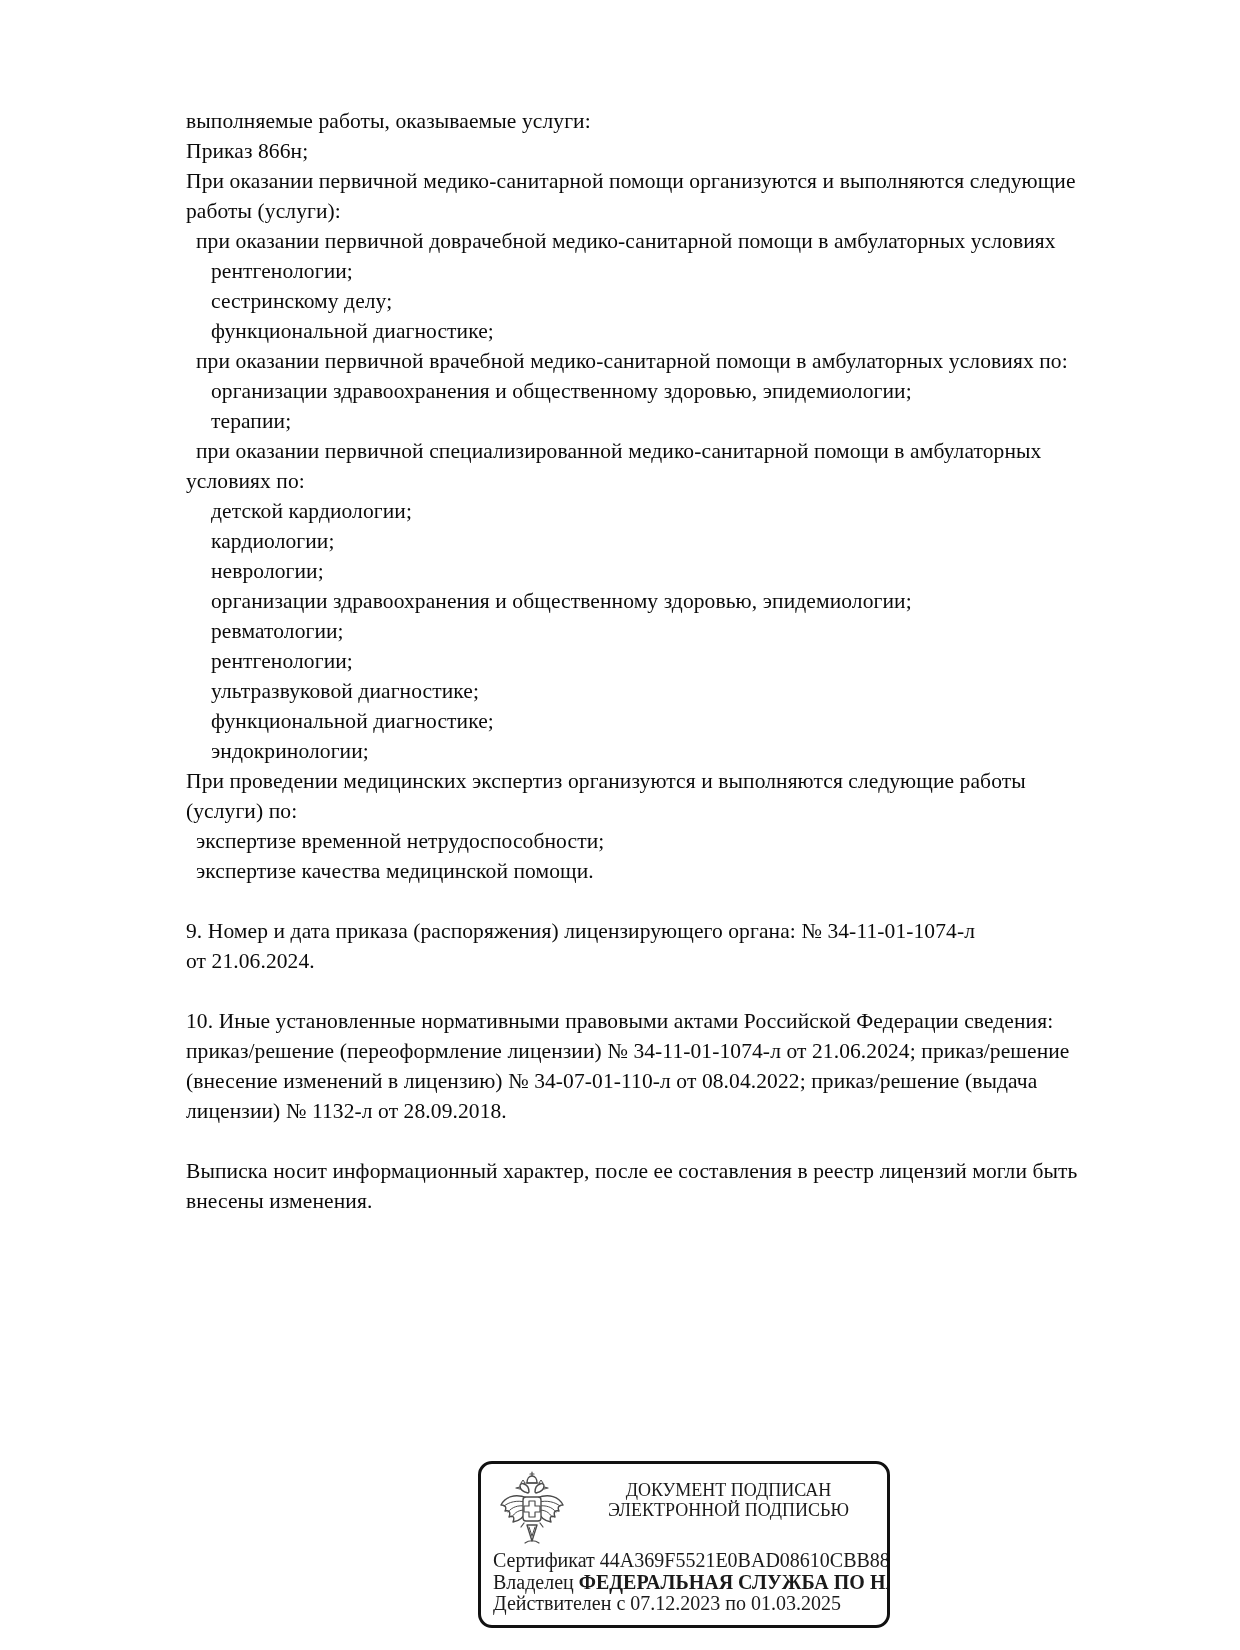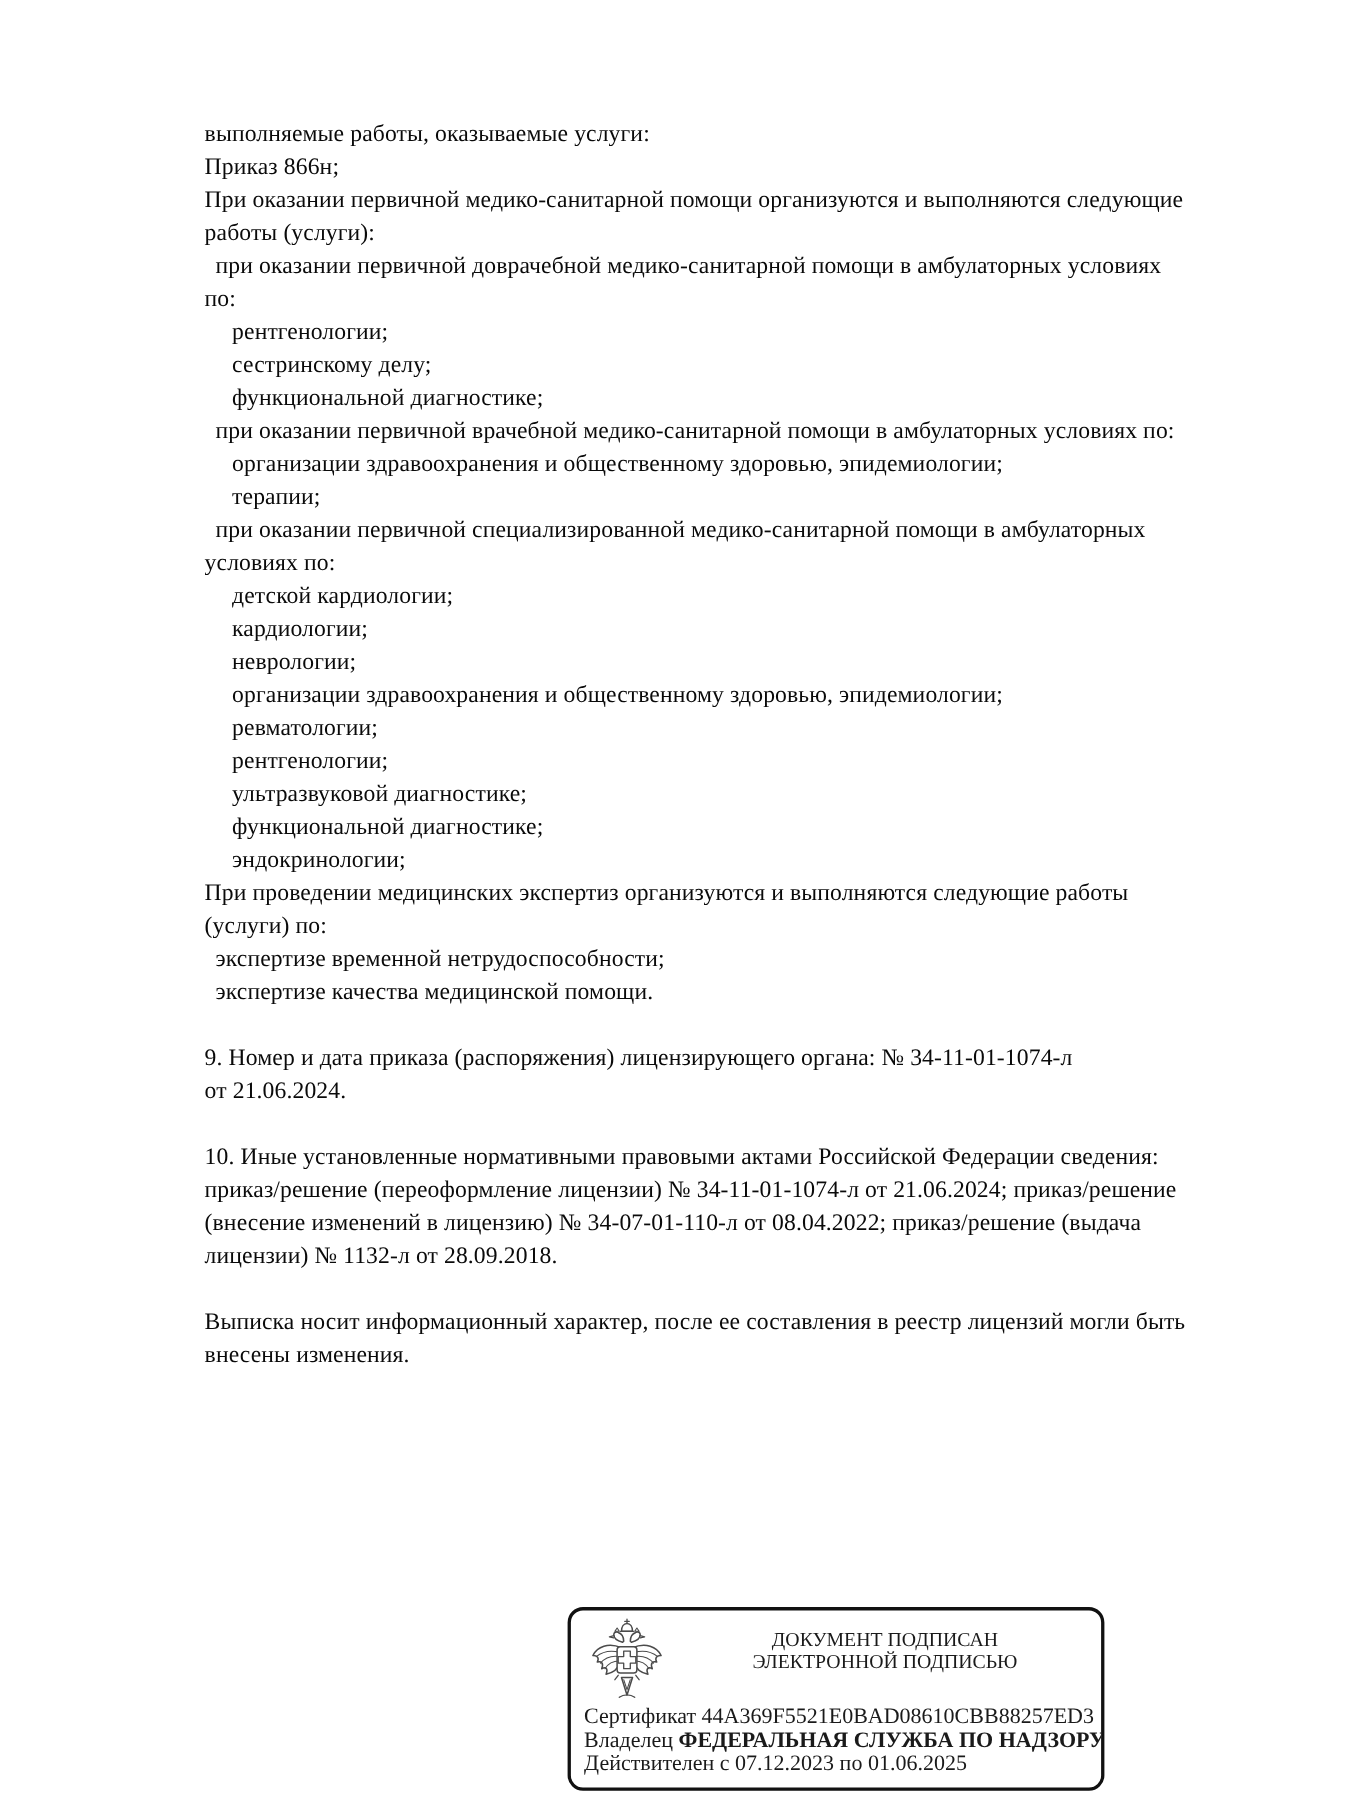--- a/index.html
+++ b/index.html
@@ -33,23 +33,23 @@
     line-height: 30px;
     height: 30px;
     white-space: nowrap;
     letter-spacing: 0.1px;
   }
   .line.indent-1 { padding-left: 10px; }
   .line.indent-2 { padding-left: 25px; }
   
   .stamp {
     position: absolute;
-    left: 468px;
+    left: 430px;
     top: 1461px;
-    width: 488px;
+    width: 412px;
     height: 167px;
     box-sizing: border-box;
     border: 3px solid #111111;
     border-radius: 14px;
     overflow: hidden;
     background: #ffffff;
   }
   .emblem {
     position: absolute;
     left: 16px;
@@ -85,21 +85,20 @@
 
 <div class="page">
 
   <div class="doc-text">
 
   <div class="line indent-0">выполняемые работы, оказываемые услуги:</div>
       <div class="line indent-0">Приказ 866н;</div>
       <div class="line indent-0">При оказании первичной медико-санитарной помощи организуются и выполняются следующие</div>
       <div class="line indent-0">работы (услуги):</div>
       <div class="line indent-1">при оказании первичной доврачебной медико-санитарной помощи в амбулаторных условиях</div>
-      <div class="line indent-0">по:</div>
       <div class="line indent-2">рентгенологии;</div>
       <div class="line indent-2">сестринскому делу;</div>
       <div class="line indent-2">функциональной диагностике;</div>
       <div class="line indent-1">при оказании первичной врачебной медико-санитарной помощи в амбулаторных условиях по:</div>
       <div class="line indent-2">организации здравоохранения и общественному здоровью, эпидемиологии;</div>
       <div class="line indent-2">терапии;</div>
       <div class="line indent-1">при оказании первичной специализированной медико-санитарной помощи в амбулаторных</div>
       <div class="line indent-0">условиях по:</div>
       <div class="line indent-2">детской кардиологии;</div>
       <div class="line indent-2">кардиологии;</div>
@@ -159,17 +158,17 @@
         <path d="M28 72 c4-3 10-3 14 0" stroke-width="1.2"></path>
       </svg>
     </div>
     <div class="stamp-title">
       <div>ДОКУМЕНТ ПОДПИСАН</div>
       <div>ЭЛЕКТРОННОЙ ПОДПИСЬЮ</div>
     </div>
     <div class="stamp-lines">
       <div class="srow"><span>Сертификат</span> <span>44A369F5521E0BAD08610CBB88257ED3</span></div>
       <div class="srow"><span>Владелец</span> <span class="bold">ФЕДЕРАЛЬНАЯ СЛУЖБА ПО НАДЗОРУ В СФ</span></div>
-      <div class="srow"><span>Действителен с 07.12.2023 по 01.06.2025</span></div>
+      <div class="srow"><span>Действителен с 07.12.2023 по 01.03.2025</span></div>
     </div>
   </div>
 
 </div>
 
 </body></html>

